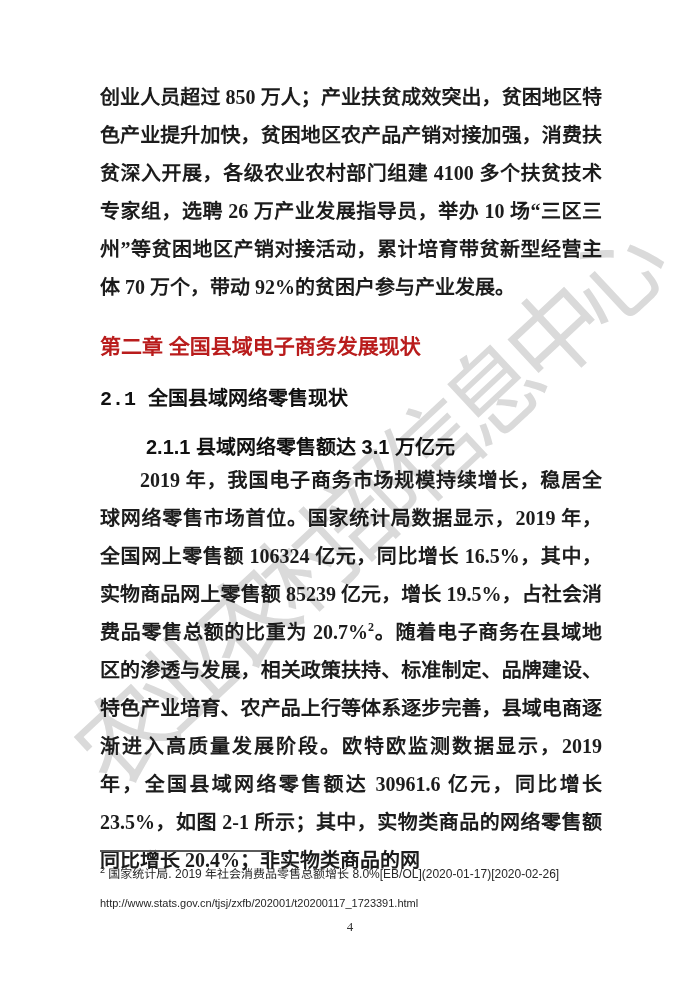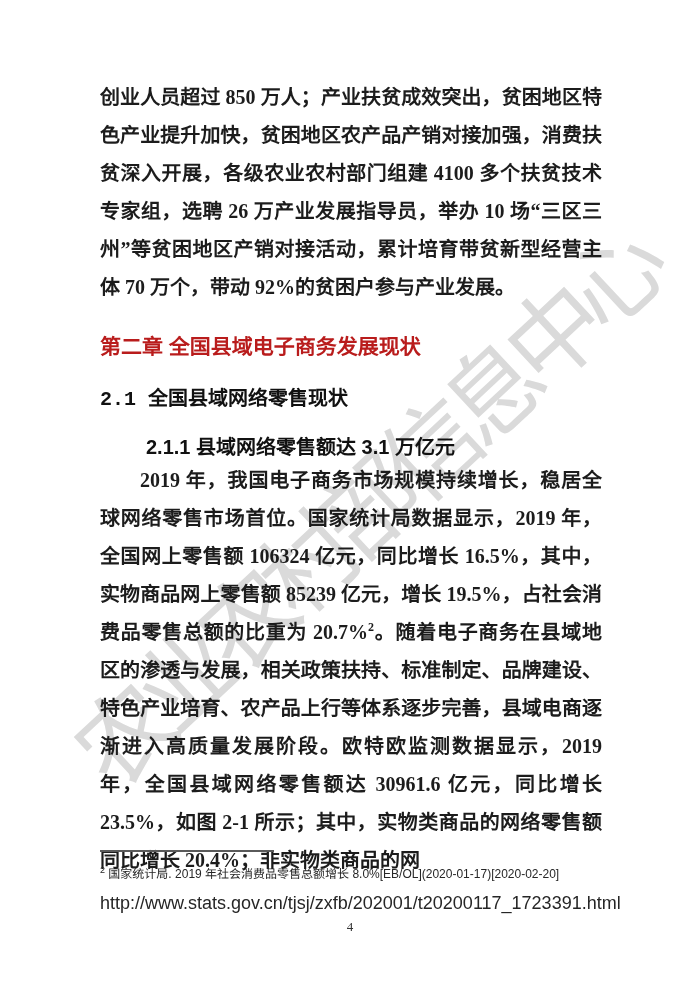--- a/index.html
+++ b/index.html
@@ -86,21 +86,21 @@
     margin-bottom:9px;
   }
   .fn-line {
     font-family:"Liberation Sans", sans-serif;
     font-size:12px;
     line-height:18px;
   }
   .fn-line sup { font-size:9px; }
   .fn-url {
     font-family:"Liberation Sans", sans-serif;
-    font-size:18px;
+    font-size:11px;
     line-height:18px;
     margin-top:11px;
   }
   .page-number {
     position:absolute;
     left:0;
     right:0;
     bottom:54px;
     text-align:center;
     font-size:13px;
@@ -124,19 +124,19 @@
 
     <h2 class="section-heading">2.1 全国县域网络零售现状</h2>
 
     <h3 class="subsection-heading">2.1.1 县域网络零售额达 3.1 万亿元</h3>
 
     <p class="body-text para-indent"><span>2019 年，我国电子商务市场规模持续增长，稳居全球网络零售市场首位。国家统计局数据显示，2019 年，全国网上零售额 106324 亿元，同比增长 16.5%，其中，实物商品网上零售额 85239 亿元，增长 19.5%，占社会消费品零售总额的比重为 20.7%</span><sup class="fn-ref">2</sup><span>。随着电子商务在县域地区的渗透与发展，相关政策扶持、标准制定、品牌建设、特色产业培育、农产品上行等体系逐步完善，县域电商逐渐进入高质量发展阶段。欧特欧监测数据显示，2019 年，全国县域网络零售额达 30961.6 亿元，同比增长 23.5%，如图 2-1 所示；其中，实物类商品的网络零售额同比增长 20.4%；非实物类商品的网</span></p>
   </div>
 
   <div class="footnote">
     <div class="fn-rule"></div>
-    <div class="fn-line"><sup>2</sup> <span>国家统计局. 2019 年社会消费品零售总额增长 8.0%[EB/OL](2020-01-17)[2020-02-20]</span></div>
+    <div class="fn-line"><sup>2</sup> <span>国家统计局. 2019 年社会消费品零售总额增长 8.0%[EB/OL](2020-01-17)[2020-02-26]</span></div>
     <div class="fn-url">http://www.stats.gov.cn/tjsj/zxfb/202001/t20200117_1723391.html</div>
   </div>
 
   <div class="page-number">4</div>
 
 </div>
 
 </body></html>

